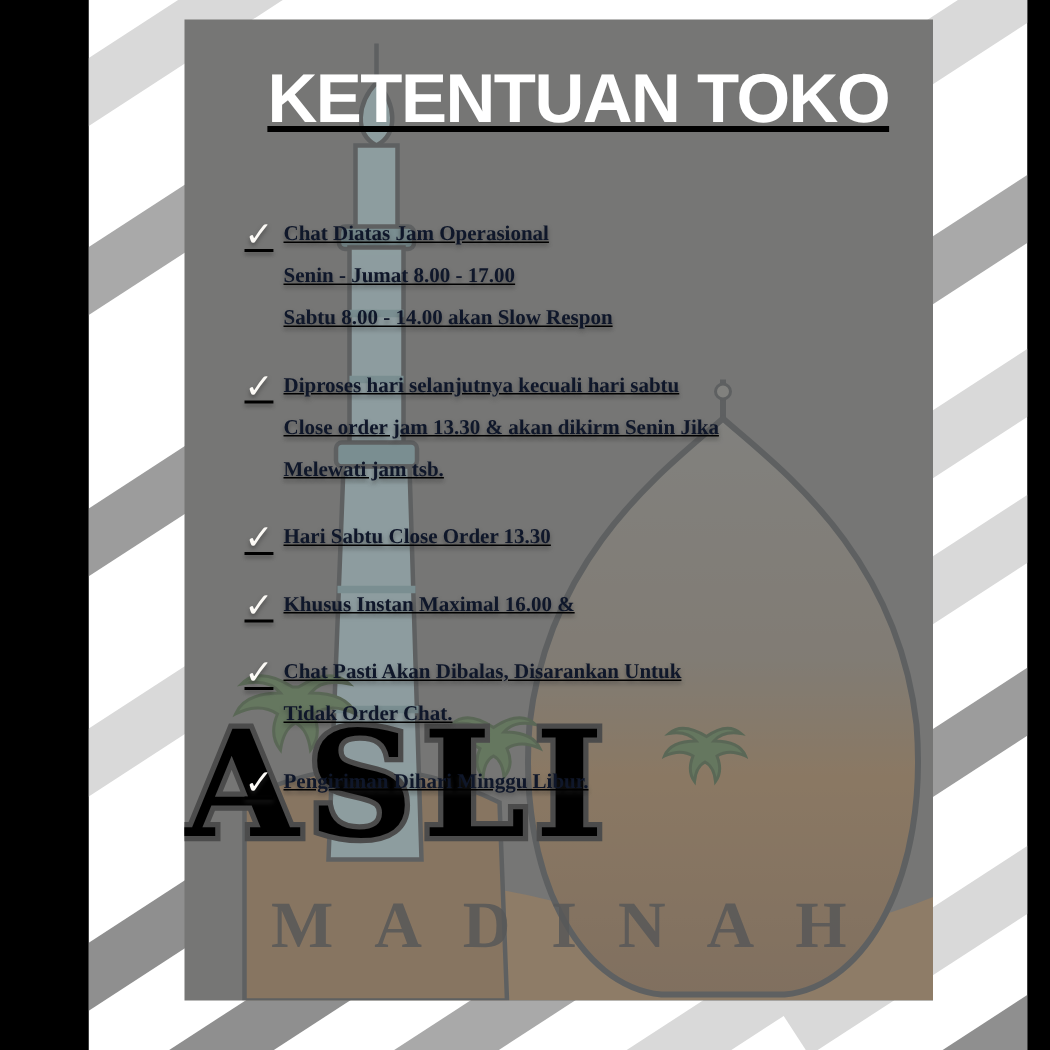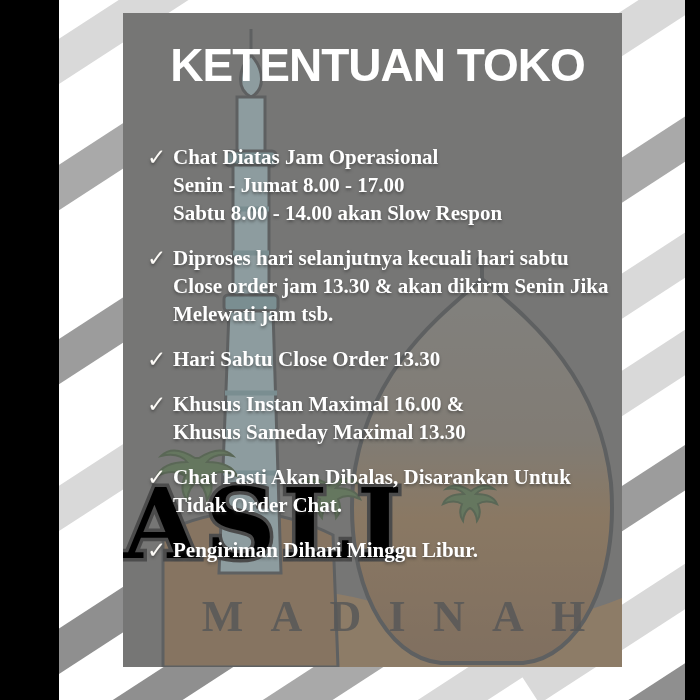--- a/index.html
+++ b/index.html
@@ -17,31 +17,31 @@
   .st.dark{background:#8f8f8f;}
   
   .panel{position:absolute;left:64px;top:13px;width:499px;height:654px;background:#767675;overflow:hidden;}
   .mosque{position:absolute;left:0;top:0;opacity:.5;}
   .wm-asli{position:absolute;left:0;top:462px;width:100%;text-align:left;
            font-family:"DejaVu Serif",serif;font-weight:bold;font-size:98px;line-height:1;
            letter-spacing:6px;color:#000000;-webkit-text-stroke:7px #4c4c4c;paint-order:stroke fill;
            text-shadow:0 0 2px #4c4c4c;}
   .wm-madinah{position:absolute;left:0;top:582px;width:100%;text-align:center;
            font-family:"Liberation Serif",serif;font-weight:bold;font-size:44px;line-height:1;
-           letter-spacing:.62em;text-indent:.62em;color:#585858;opacity:.85;padding-left:21px;}
-  .panel-content{position:absolute;left:0;top:0;right:0;bottom:0;padding:26px 14px 0 24px;}
+           letter-spacing:.62em;text-indent:.62em;color:#585858;opacity:.85;}
+  .panel-content{position:absolute;left:0;top:0;right:0;bottom:0;padding:26px 14px 0 40px;text-decoration:underline;}
   .title{margin:0;font-family:"Liberation Sans",sans-serif;font-weight:700;font-size:46px;
          line-height:52px;letter-spacing:-1px;color:#ffffff;text-align:center;}
   .rules{margin-top:52px;}
   .item{display:flex;margin:0 0 17px 0;}
   .check{flex:0 0 26px;color:#fcfaf6;font-family:"DejaVu Sans",sans-serif;font-weight:bold;
          font-size:23px;line-height:28px;text-shadow:0 2px 3px rgba(45,45,45,.55);}
   .lines{flex:1;}
-  .line{font-family:"Liberation Serif",serif;font-weight:700;font-size:21px;line-height:28px;
-        color:#ffffff;white-space:nowrap;text-shadow:0 2px 3px rgba(45,45,45,.55);}
+  .line{font-family:"Liberation Serif",serif;font-weight:700;font-size:14px;line-height:28px;
+        color:#0f172a;white-space:nowrap;text-shadow:0 2px 3px rgba(45,45,45,.55);}
 </style>
 </head>
 <body>
 
 <div class="canvas">
   <div class="content-area">
 
     <div class="st light" style="left:-117px;top:21px;"></div>
     <div class="st med" style="left:-120px;top:149px;"></div>
     <div class="st med2" style="left:-132px;top:331px;"></div>
@@ -126,21 +126,20 @@
             <span class="check">✓</span>
             <div class="lines">
               <div class="line">Hari Sabtu Close Order 13.30</div>
             </div>
           </div>
 
           <div class="item">
             <span class="check">✓</span>
             <div class="lines">
               <div class="line">Khusus Instan Maximal 16.00 &amp;</div>
-              <div class="line">Khusus Sameday Maximal 13.30</div>
             </div>
           </div>
 
           <div class="item">
             <span class="check">✓</span>
             <div class="lines">
               <div class="line">Chat Pasti Akan Dibalas, Disarankan Untuk</div>
               <div class="line">Tidak Order Chat.</div>
             </div>
           </div>

